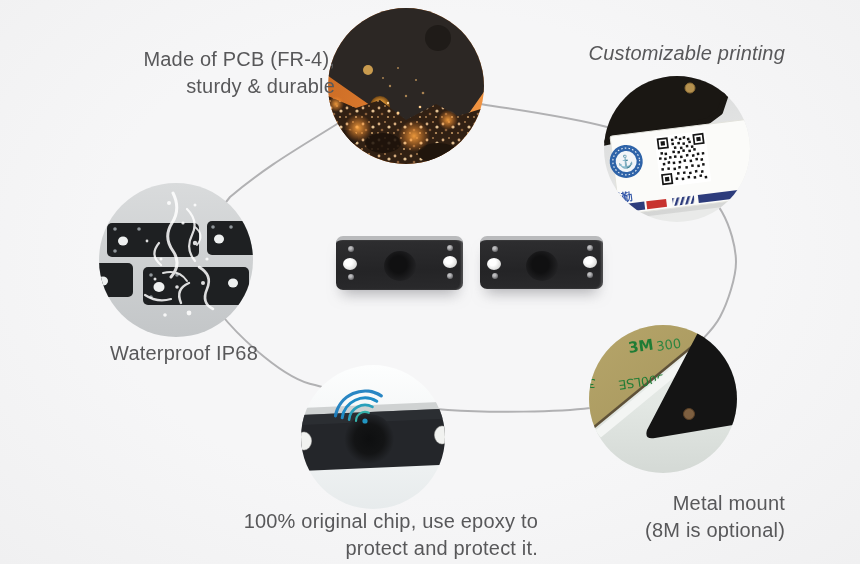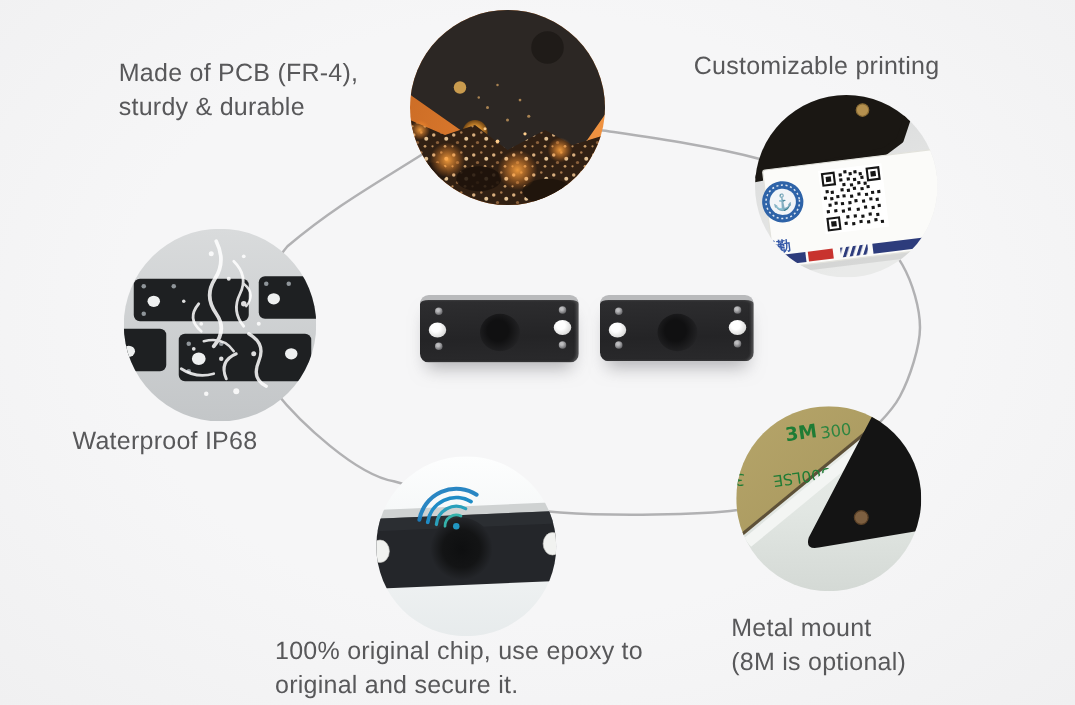--- a/index.html
+++ b/index.html
@@ -21,24 +21,24 @@
   .circle svg{display:block;width:100%;height:100%;}
   .c-fire{left:328px;top:8px;width:156px;height:156px;}
   .c-print{left:604px;top:76px;width:146px;height:146px;}
   .c-water{left:99px;top:183px;width:154px;height:154px;}
   .c-chip{left:301px;top:365px;width:144px;height:144px;}
   .c-mount{left:589px;top:325px;width:148px;height:148px;}
 
   .callout{
     position:absolute;z-index:3;
     color:#58585a;font-size:20px;line-height:27px;
-    text-align:left;letter-spacing:.2px;
+    text-align:right;letter-spacing:.2px;
   }
   .cap-pcb{left:95px;top:46px;width:240px;}
-  .cap-print{left:555px;top:40px;width:230px;}
+  .cap-print{left:555px;top:40px;width:230px;font-style:italic;}
   .cap-water{left:58px;top:340px;width:200px;}
   .cap-chip{left:220px;top:508px;width:318px;}
   .cap-mount{left:585px;top:490px;width:200px;}
 
   
   .tag{
     position:absolute;z-index:2;
     background:linear-gradient(178deg,#2e2e30 0%,#242426 60%,#2a2a2c 100%);
     border-top:4px solid #b9babc;
     border-radius:7px;
@@ -398,20 +398,20 @@
     <div>sturdy &amp; durable</div>
   </div>
   <div class="callout cap-print">
     <div>Customizable printing</div>
   </div>
   <div class="callout cap-water">
     <div>Waterproof IP68</div>
   </div>
   <div class="callout cap-chip">
     <div>100% original chip, use epoxy to</div>
-    <div>original and secure it.</div>
+    <div>protect and protect it.</div>
   </div>
   <div class="callout cap-mount">
     <div>Metal mount</div>
     <div>(8M is optional)</div>
   </div>
 
 </div>
 
 </body></html>

